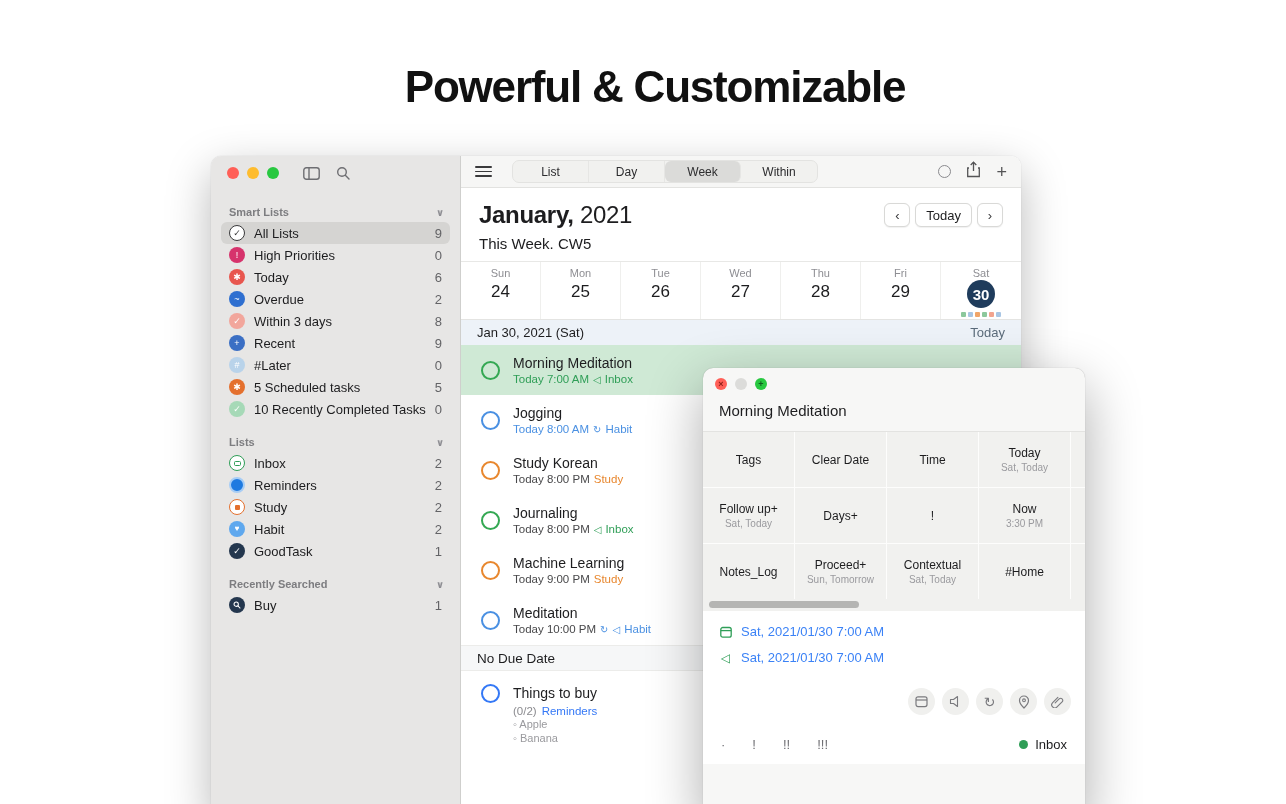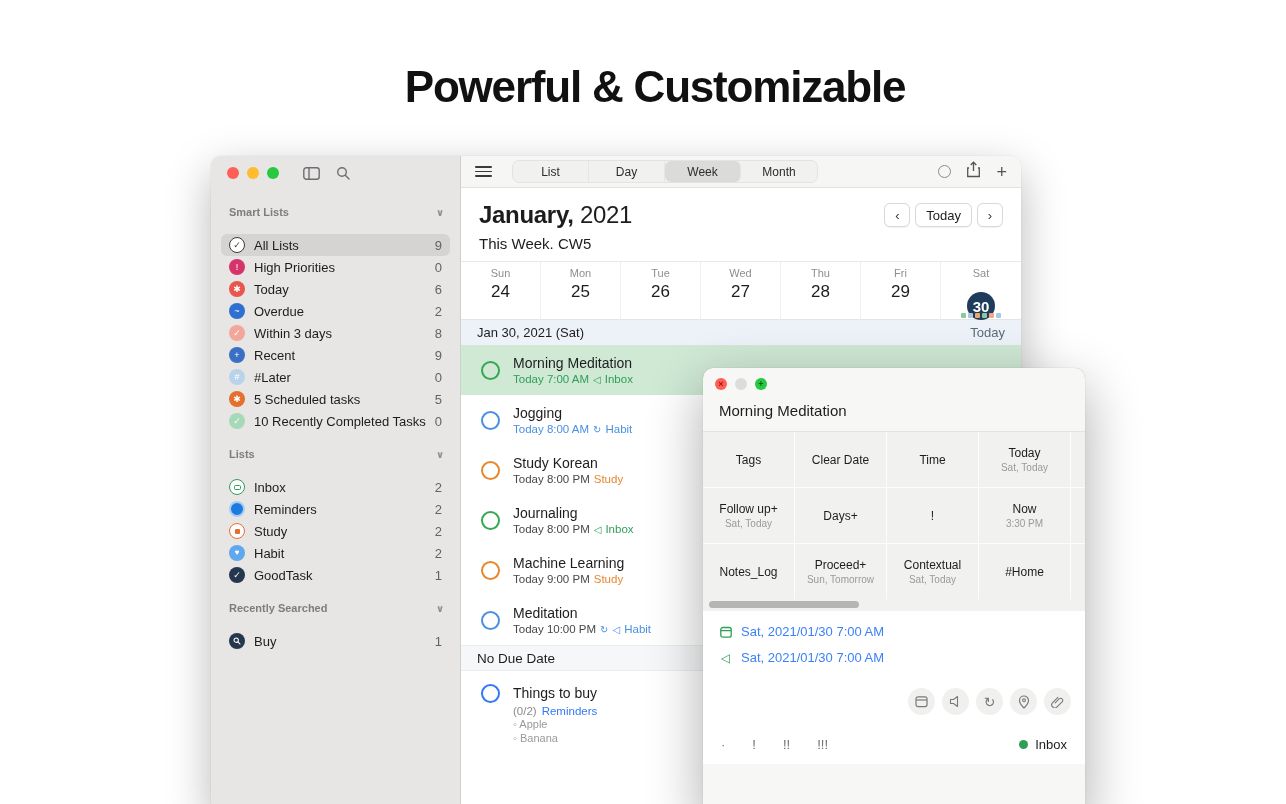--- a/index.html
+++ b/index.html
@@ -18,21 +18,21 @@
 
   
   .sidebar { width:249px; background:#e7e6e5; flex-shrink:0; }
   .sb-titlebar { height:34px; display:flex; align-items:center; padding:0 16px; gap:8px; }
   .tl { width:12px; height:12px; border-radius:50%; }
   .tl-red { background:#ff5f57; } .tl-yellow { background:#febc2e; } .tl-green { background:#28c840; }
   .sb-icons { display:flex; align-items:center; gap:16px; margin-left:16px; }
   .sb-icons svg { display:block; }
   .sb-body { padding:10px 10px 0 10px; }
   .sb-header { display:flex; justify-content:space-between; align-items:center;
-    padding:6px 6px 16px 8px; font-size:11px; font-weight:700; color:#7d7d80; }
+    padding:6px 6px 4px 8px; font-size:11px; font-weight:700; color:#7d7d80; }
   .sb-chevron { color:#8e8e93; font-size:10px; }
   .sb-item { display:flex; align-items:center; height:22px; padding:0 8px; border-radius:6px; }
   .sb-item.selected { background:#d5d4d2; }
   .sb-badge { width:16px; height:16px; border-radius:50%; flex-shrink:0; display:flex;
     align-items:center; justify-content:center; font-size:9px; color:#fff; line-height:1; }
   .sb-label { margin-left:9px; font-size:13px; color:#1d1d1f; flex:1; white-space:nowrap; overflow:hidden; }
   .sb-count { font-size:13px; color:#636366; }
   .ring { background:#fff !important; }
   .glyph-tray { width:7px; height:5px; border:1px solid currentColor; border-radius:1.5px; display:block; }
   .glyph-sq { width:5px; height:5px; border-radius:1px; background:currentColor; display:block; }
@@ -63,21 +63,21 @@
     box-shadow:0 .5px 1px rgba(0,0,0,.06); }
   .nav-arrow { width:26px; font-size:13px; color:#3a3a3c; }
   .nav-today { padding:0 10px; }
 
   .week-row { display:grid; grid-template-columns:repeat(7,1fr); border-top:1px solid #e8e8e6;
     border-bottom:1px solid #e4e4e2; height:59px; }
   .day-cell { position:relative; border-right:1px solid #efefed; display:flex; flex-direction:column; align-items:center; padding-top:5px; }
   .day-cell:last-child { border-right:none; }
   .day-name { font-size:11px; color:#8e8e93; }
   .day-num { font-size:17px; color:#1d1d1f; margin-top:3px; }
-  .day-num.selected { width:28px; height:28px; margin-top:13px; background:#1f3c5c; color:#fff;
+  .day-num.selected { width:28px; height:28px; margin-top:1px; background:#1f3c5c; color:#fff;
     border-radius:50%; display:flex; align-items:center; justify-content:center; font-size:15px; font-weight:600; }
   .day-dots { position:absolute; bottom:2px; display:flex; gap:2px; }
   .day-dots i { width:5px; height:5px; border-radius:1px; display:block; }
 
   .section-header { height:25px; background:#edf2f8; display:flex; align-items:center;
     justify-content:space-between; padding:0 16px; font-size:13px; color:#1d1d1f; }
   .section-header .sh-right { color:#5b6b7a; }
 
   .task-row { height:50px; display:flex; align-items:center; padding-left:20px; }
   .task-row.hl { background:#cfe9d5; }
@@ -269,21 +269,21 @@
       <div class="toolbar">
         <span class="hamburger">
             <i></i>
             <i></i>
             <i></i>
           </span>
         <div class="segmented">
           <span class="seg">List</span>
           <span class="seg">Day</span>
           <span class="seg selected">Week</span>
-          <span class="seg">Month</span>
+          <span class="seg">Within</span>
         </div>
         <div class="tb-right">
           <span class="tb-circle"></span>
           <span><svg width="15" height="17" viewBox="0 0 15 17">
                 <path d="M3 7 h-1.3 v8.5 h11.6 V7 H12" fill="none" stroke="#545456" stroke-width="1.3"></path>
                 <line x1="7.5" y1="1.5" x2="7.5" y2="10" stroke="#545456" stroke-width="1.3"></line>
                 <path d="M4.7 4 L7.5 1.2 L10.3 4" fill="none" stroke="#545456" stroke-width="1.3"></path>
               </svg></span>
           <span class="tb-plus">+</span>
         </div>

